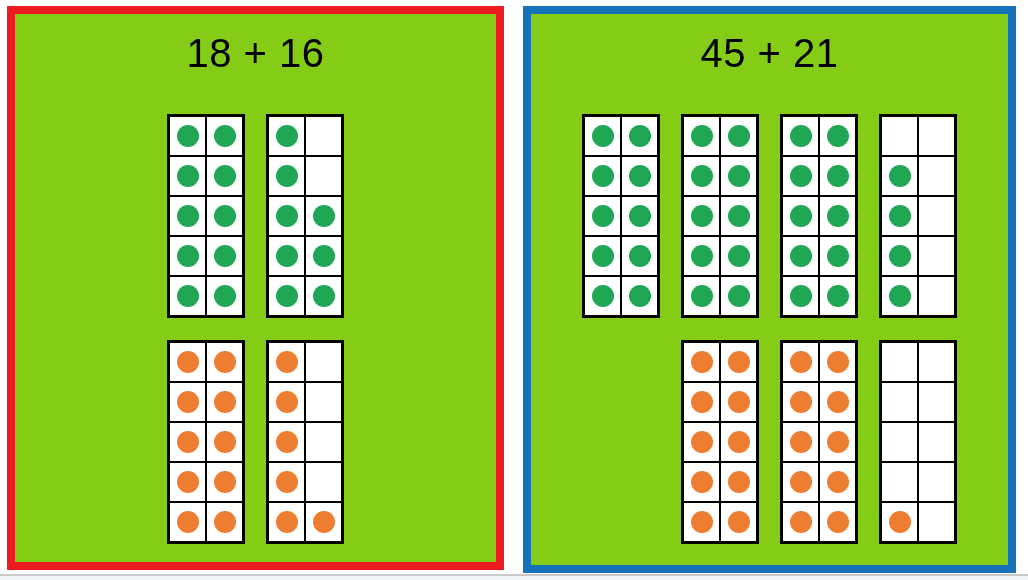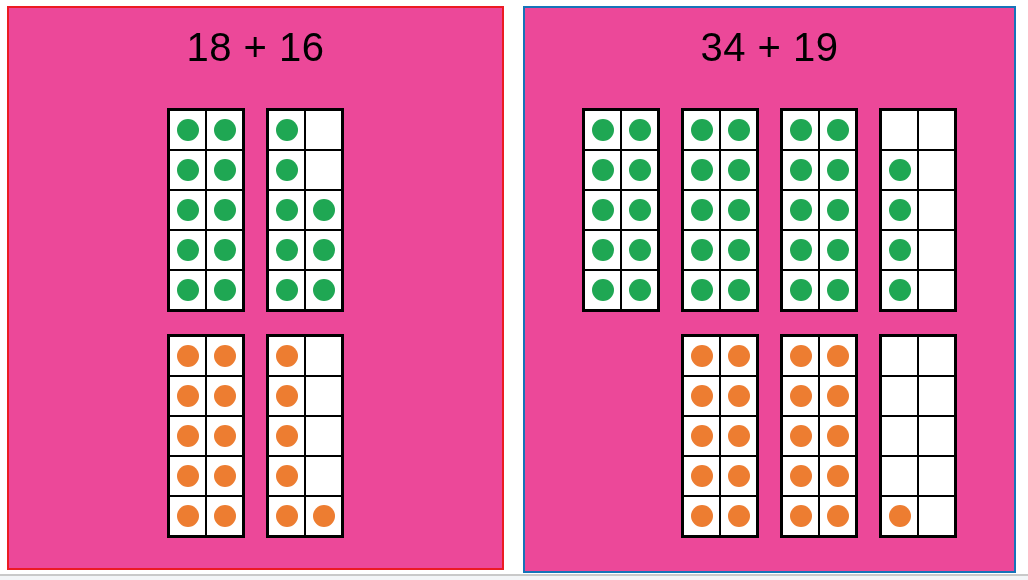--- a/index.html
+++ b/index.html
@@ -6,22 +6,22 @@
   body {
     width: 1028px; height: 580px;
     background: #ffffff;
     position: relative;
     font-family: "Liberation Sans", sans-serif;
     overflow: hidden;
   }
   .panel {
     position: absolute;
     top: 6px;
-    background: #ec4899;
-    border: 2px solid #fca5a5;
+    background: #84cc16;
+    border: 8px solid #fca5a5;
     box-sizing: border-box;
   }
   .panel-left  { left: 7px;   width: 497px; height: 564px; }
   .panel-right { left: 523px; width: 493px; height: 567px; }
   .title {
     text-align: center;
     font-size: 40px;
     line-height: 50px;
     color: #000000;
     margin-top: 14px;
@@ -199,21 +199,21 @@
             <div class="tf-cell">
               <div class="dot" style="background: rgb(237, 125, 49);"></div>
             </div>
           </div>
         </div>
     </div>
   </div>
 </div>
 
 <div class="panel panel-right" style="border-color: rgb(22, 115, 185);">
-  <div class="title">34 + 19</div>
+  <div class="title">45 + 21</div>
   <div class="frames-stack">
     <div class="stack-inner">
       <div class="frames-row">
           <div class="ten-frame">
             <div class="tf-cell">
               <div class="dot" style="background: rgb(31, 167, 83);"></div>
             </div>
             <div class="tf-cell">
               <div class="dot" style="background: rgb(31, 167, 83);"></div>
             </div>

